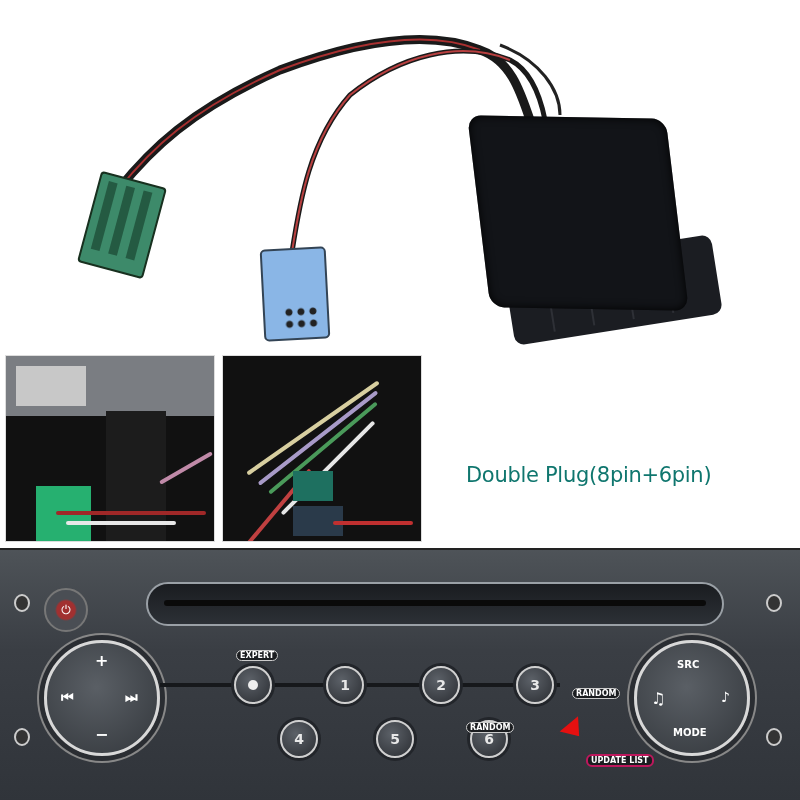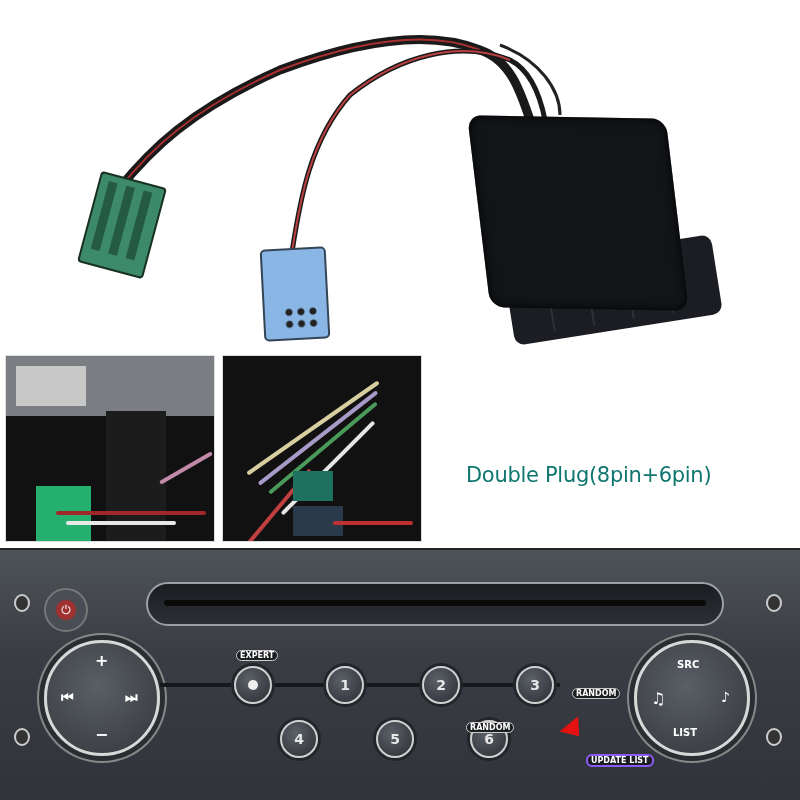--- a/index.html
+++ b/index.html
@@ -30,21 +30,21 @@
   .cd-slot{left:146px;top:582px;width:574px;height:40px;border-radius:22px;border:2px solid #9aa0a6;background:linear-gradient(#1a1c20,#2c3036);}
   .cd-slot .gap{position:absolute;left:16px;right:16px;top:16px;height:6px;background:#0a0a0a;border-radius:3px;}
   .power-btn{left:44px;top:588px;width:40px;height:40px;border-radius:50%;background:radial-gradient(circle at 50% 50%,#a13030 0 9px,#4a4e54 11px);border:2px solid #777;color:#fff;font-size:12px;display:flex;align-items:center;justify-content:center;}
   .dial{border-radius:50%;border:3px solid #d8d8d8;background:radial-gradient(circle at 45% 40%,#5a5f65,#33373c);box-shadow:0 0 0 5px #2a2d32,0 0 0 7px #888;}
   .dial-left{left:44px;top:640px;width:110px;height:110px;}
   .dial-right{left:634px;top:640px;width:110px;height:110px;}
   .dial-label{position:absolute;color:#fff;font-size:10px;font-weight:bold;text-align:center;}
   .divider-line{left:160px;top:683px;width:400px;height:4px;background:#16181b;}
   .pbtn{width:34px;height:34px;border-radius:50%;background:radial-gradient(circle at 40% 35%,#5c6168,#2a2d32);border:2px solid #d0d0d0;color:#e8e8e8;font-size:14px;font-weight:bold;display:flex;align-items:center;justify-content:center;box-shadow:0 0 0 3px #22252a;}
   .small-label{font-size:8px;color:#fff;font-weight:bold;background:#1b1d20;border:1px solid #ccc;border-radius:6px;padding:0 3px;}
-  .update-label{border:2px solid #8b5cf6;}
+  .update-label{border:2px solid #be185d;}
   .arrow{left:562px;top:722px;width:0;height:0;border-left:12px solid transparent;border-right:12px solid transparent;border-top:16px solid #e51010;transform:rotate(-40deg);}
 </style>
 </head>
 <body>
 
 <svg class="abs cables" viewBox="0 0 800 345">
   <path d="M118 190 C150 150,190 110,280 70 C360 40,430 30,480 50 C510 60,520 90,530 120" stroke="#1a1a1a" stroke-width="9" fill="none"></path>
   <path d="M118 190 C150 150,190 110,280 70 C360 40,430 30,480 50" stroke="#a83030" stroke-width="2" fill="none"></path>
   <path d="M292 252 C300 200,310 140,350 95 C400 55,460 40,510 60 C530 70,540 95,545 120" stroke="#1a1a1a" stroke-width="5" fill="none"></path>
   <path d="M292 252 C300 200,310 140,350 95 C400 55,460 40,510 60" stroke="#b84040" stroke-width="2" fill="none"></path>
@@ -105,21 +105,21 @@
 
 <div class="abs dial dial-left">
   <div class="dial-label" style="left:48px;top:8px;font-size:16px">+</div>
   <div class="dial-label" style="left:48px;top:82px;font-size:16px">−</div>
   <div class="dial-label" style="left:14px;top:46px;font-size:14px">⏮</div>
   <div class="dial-label" style="left:78px;top:46px;font-size:14px">⏭</div>
 </div>
 
 <div class="abs dial dial-right">
   <div class="dial-label" style="left:40px;top:16px">SRC</div>
-  <div class="dial-label" style="left:36px;top:84px">LIST</div>
+  <div class="dial-label" style="left:36px;top:84px">MODE</div>
   <div class="dial-label" style="left:14px;top:46px;font-size:16px">♫</div>
   <div class="dial-label" style="left:84px;top:46px;font-size:14px">♪</div>
 </div>
 
 <div class="abs divider-line"></div>
 
 <div class="abs small-label" style="left:236px;top:650px">EXPERT</div>
 <div class="abs pbtn" style="left:234px;top:666px">
     <span style="width:10px;height:10px;border-radius:50%;background:#eee;display:block"></span>
   </div>

